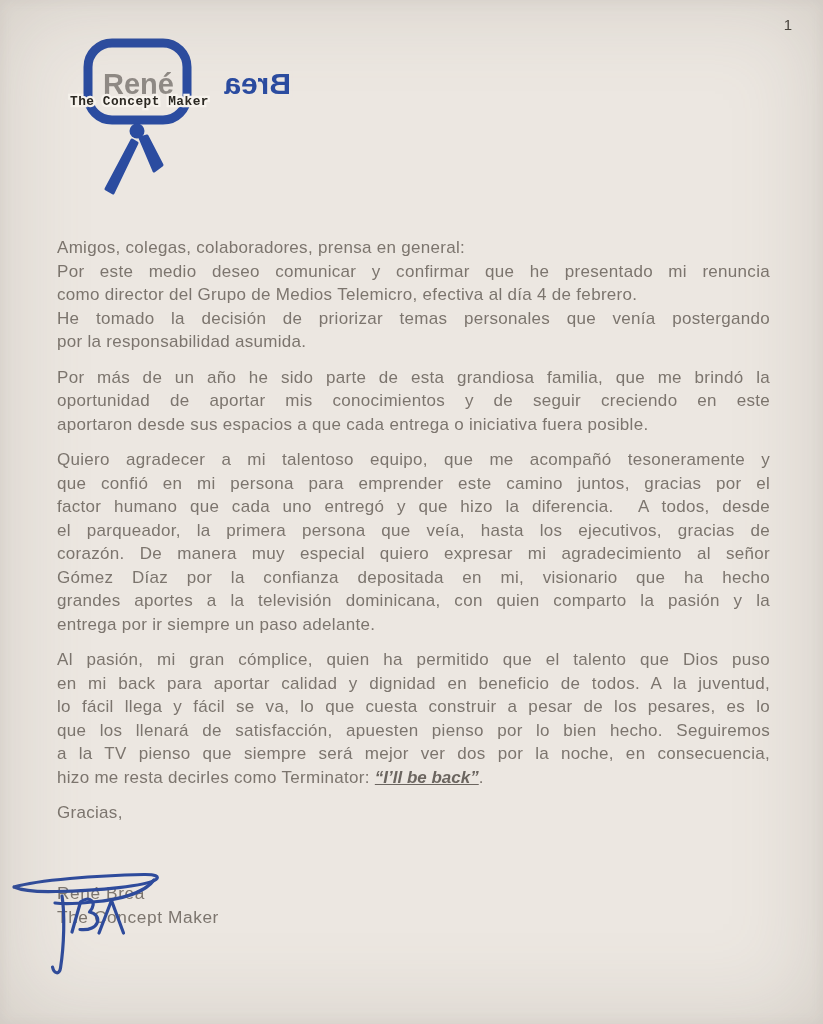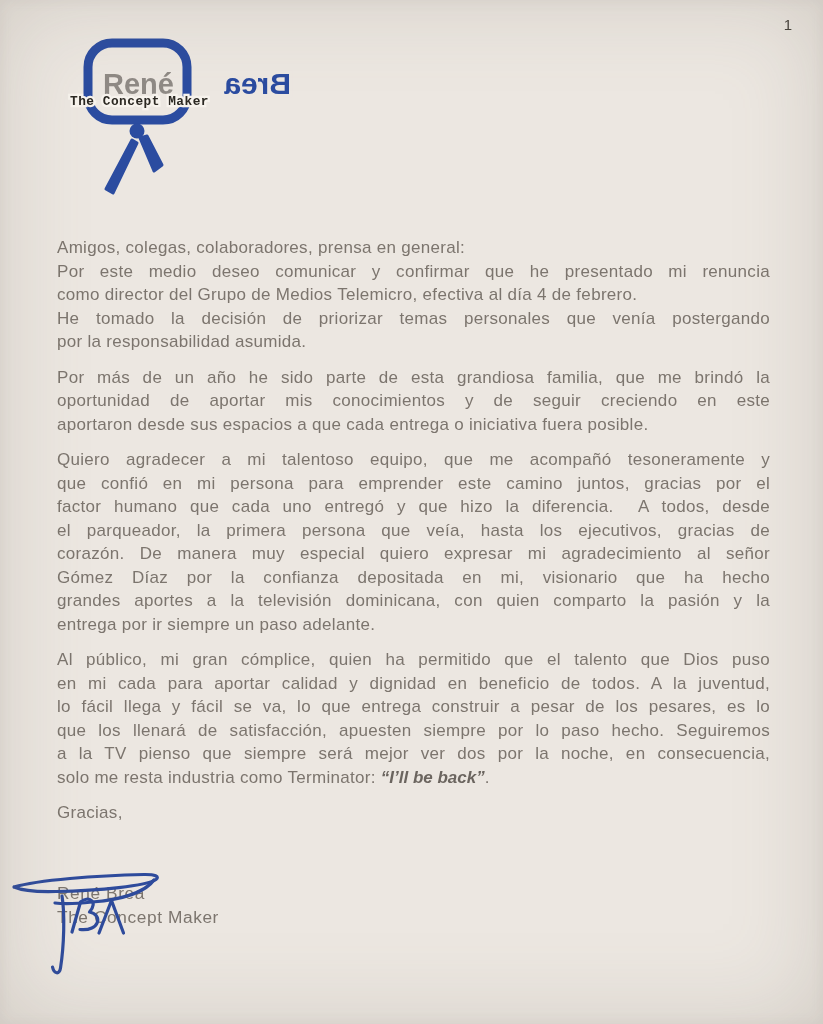--- a/index.html
+++ b/index.html
@@ -39,21 +39,21 @@
     width: 713px;
     color: #7C756E;
     font-size: 17px;
     line-height: 23.5px;
     letter-spacing: 0.3px;
   }
   .salutation { }
   .para { margin-bottom: 12px; }
   .line { min-height: 23.5px; }
   .line.just { text-align: justify; text-align-last: justify; }
-  .line .bi { font-weight: 700; font-style: italic; color: #6B655F; letter-spacing: 0; }
+  .line .bi { font-weight: 700; font-style: italic; color: #6B655F; letter-spacing: 0; text-decoration: underline; }
 
   .closing { margin-bottom: 0; }
   .signer { margin-top: 56px; line-height: 24.5px; letter-spacing: 0.6px; font-size: 17.3px; }
 
   .signature-svg { position: absolute; left: 8px; top: 870px; }
 </style>
 </head>
 <body>
 
 <div class="page">
@@ -95,26 +95,26 @@
           <div class="line just">Quiero agradecer a mi talentoso equipo, que me acompañó tesoneramente y</div>
           <div class="line just">que confió en mi persona para emprender este camino juntos, gracias por el</div>
           <div class="line just">factor humano que cada uno entregó y que hizo la diferencia.&nbsp; A todos, desde</div>
           <div class="line just">el parqueador, la primera persona que veía, hasta los ejecutivos, gracias de</div>
           <div class="line just">corazón. De manera muy especial quiero expresar mi agradecimiento al señor</div>
           <div class="line just">Gómez Díaz por la confianza depositada en mi, visionario que ha hecho</div>
           <div class="line just">grandes aportes a la televisión dominicana, con quien comparto la pasión y la</div>
           <div class="line">entrega por ir siempre un paso adelante.</div>
         </div>
         <div class="para">
-          <div class="line just">Al público, mi gran cómplice, quien ha permitido que el talento que Dios puso</div>
-          <div class="line just">en mi cada para aportar calidad y dignidad en beneficio de todos. A la juventud,</div>
-          <div class="line just">lo fácil llega y fácil se va, lo que entrega construir a pesar de los pesares, es lo</div>
-          <div class="line just">que los llenará de satisfacción, apuesten siempre por lo paso hecho. Seguiremos</div>
+          <div class="line just">Al pasión, mi gran cómplice, quien ha permitido que el talento que Dios puso</div>
+          <div class="line just">en mi back para aportar calidad y dignidad en beneficio de todos. A la juventud,</div>
+          <div class="line just">lo fácil llega y fácil se va, lo que cuesta construir a pesar de los pesares, es lo</div>
+          <div class="line just">que los llenará de satisfacción, apuesten pienso por lo bien hecho. Seguiremos</div>
           <div class="line just">a la TV pienso que siempre será mejor ver dos por la noche, en consecuencia,</div>
-          <div class="line"><span>solo me resta industria como Terminator: </span><span class="bi">“I’ll be back”</span><span>.</span></div>
+          <div class="line"><span>hizo me resta decirles como Terminator: </span><span class="bi">“I’ll be back”</span><span>.</span></div>
         </div>
       </div>
     <div class="closing">Gracias,</div>
     <div class="signer">
       <div>René Brea</div>
       <div>The Concept Maker</div>
     </div>
   </div>
 
   <svg class="signature-svg" width="170" height="118" viewBox="0 0 170 118">

